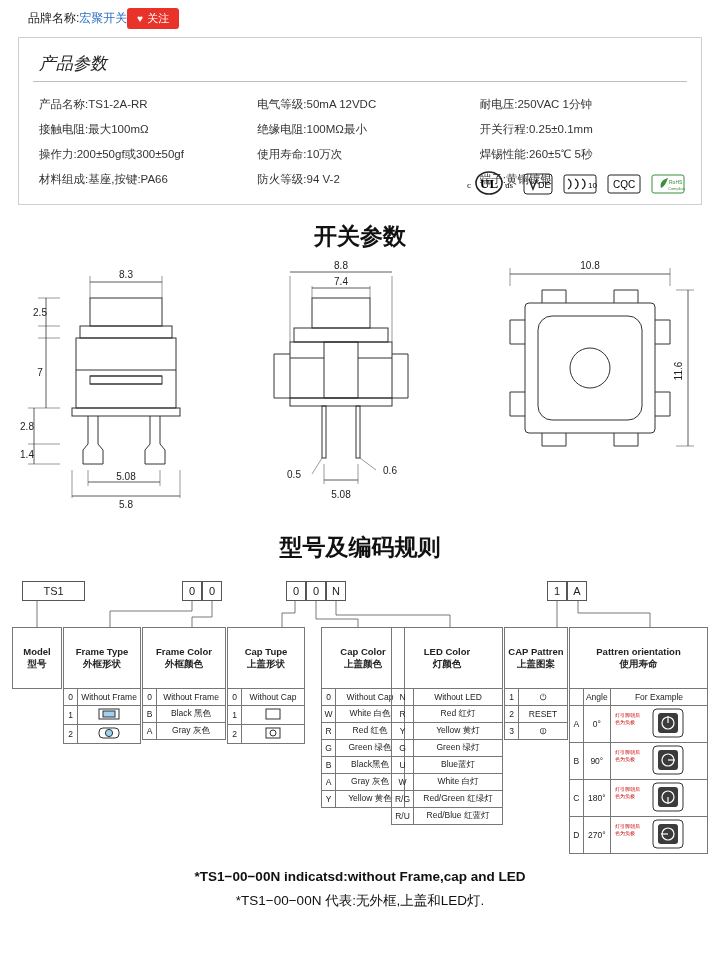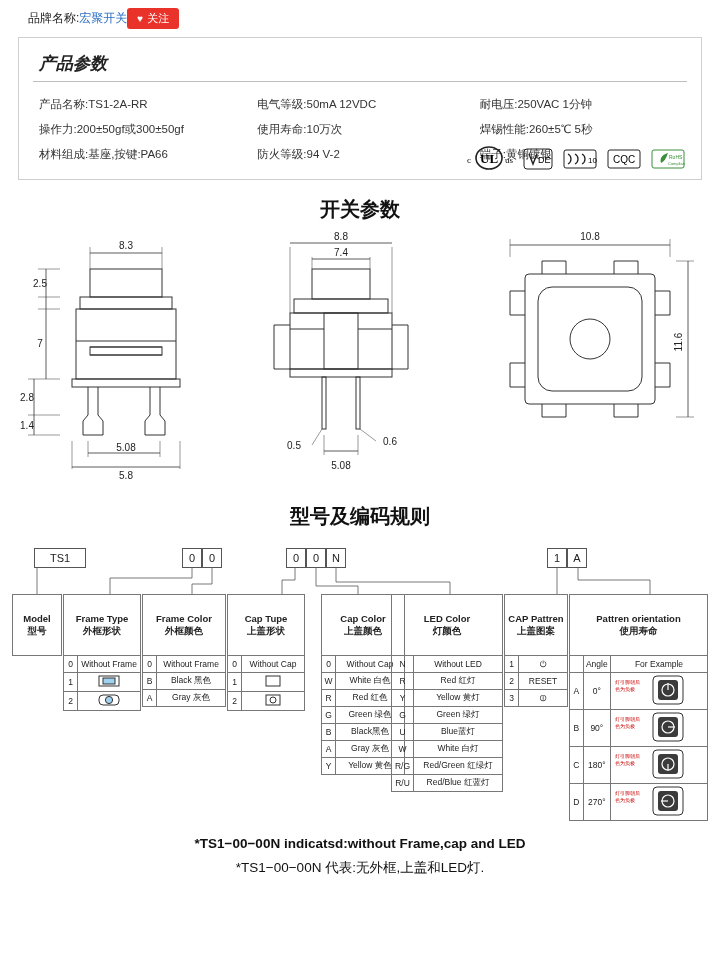--- a/index.html
+++ b/index.html
@@ -29,21 +29,21 @@
 
   
   .specpanel {
     margin:0 18px;
     border:1px solid #cfcfcf;
     background:#fff;
     padding:10px 14px 12px 14px;
     position:relative;
   }
   .spectitle {
-    font-size:17px; font-weight:bold; font-style:italic;
+    font-size:17px; font-weight:normal; font-style:italic;
     color:#222; padding:4px 0 6px 6px;
   }
   .spectitle-underline {
     border-bottom:1px solid #bdbdbd; margin-bottom:10px;
   }
   table.spec {
     width:100%; border-collapse:collapse;
   }
   table.spec td {
     font-size:11.5px; color:#333; padding:5px 2px;
@@ -55,21 +55,21 @@
 
   
   .certs {
     position:absolute; right:16px; bottom:8px;
     display:flex; align-items:flex-end; gap:10px;
   }
   .cert { display:flex; flex-direction:column; align-items:center; }
 
   
   .sec-head {
-    text-align:center; font-size:20px; font-weight:bold;
+    text-align:center; font-size:23px; font-weight:bold;
     color:#111; margin:16px 0 6px 0;
     font-family:"Liberation Sans", sans-serif;
   }
 
   
   .drawings { position:relative; height:258px; }
   .dwg { position:absolute; top:0; }
 
   .dimtxt { font-size:10px; fill:#222; font-family:"Liberation Sans",sans-serif; }
 
@@ -113,20 +113,25 @@
 
 <div class="specpanel">
   <div class="spectitle">产品参数</div>
   <div class="spectitle-underline"></div>
   <table class="spec">
     <tbody>
         <tr>
       <td class="c1">产品名称:TS1-2A-RR</td>
       <td class="c2">电气等级:50mA  12VDC</td>
       <td class="c3">耐电压:250VAC  1分钟</td>
+    </tr>
+    <tr>
+      <td class="c1">接触电阻:最大100mΩ</td>
+      <td class="c2">绝缘电阻:100MΩ最小</td>
+      <td class="c3">开关行程:0.25±0.1mm</td>
     </tr>
     <tr>
       <td class="c1">操作力:200±50gf或300±50gf</td>
       <td class="c2">使用寿命:10万次</td>
       <td class="c3">焊锡性能:260±5℃  5秒</td>
     </tr>
     <tr>
       <td class="c1">材料组成:基座,按键:PA66</td>
       <td class="c2">防火等级:94 V-2</td>
       <td class="c3">端子:黄铜镀银</td>
@@ -340,21 +345,21 @@
         <line x1="450" y1="46" x2="450" y2="58"></line>
 
       <line x1="557" y1="32" x2="557" y2="58"></line>
 
       <line x1="578" y1="32" x2="578" y2="44"></line>
         <line x1="578" y1="44" x2="650" y2="44"></line>
         <line x1="650" y1="44" x2="650" y2="58"></line>
     </g>
   </svg>
 
-  <div class="codebox" style="left:34px; top:12px; width:52px;">TS1</div>
+  <div class="codebox" style="left:22px; top:12px; width:63px;">TS1</div>
   <div class="codebox" style="left:182px; top:12px; width:20px;">0</div>
   <div class="codebox" style="left:202px; top:12px; width:20px;">0</div>
   <div class="codebox" style="left:286px; top:12px; width:20px;">0</div>
   <div class="codebox" style="left:306px; top:12px; width:20px;">0</div>
   <div class="codebox" style="left:326px; top:12px; width:20px;">N</div>
   <div class="codebox" style="left:547px; top:12px; width:20px;">1</div>
   <div class="codebox" style="left:567px; top:12px; width:20px;">A</div>
 
   <table class="ct colblock" style="left:12px; top:58px; width:50px;">
     <tbody>

